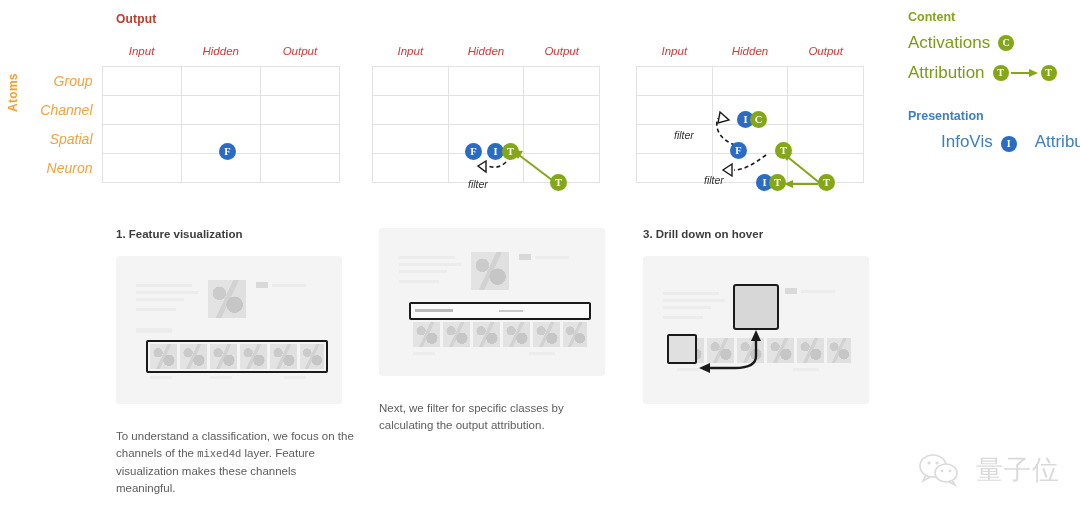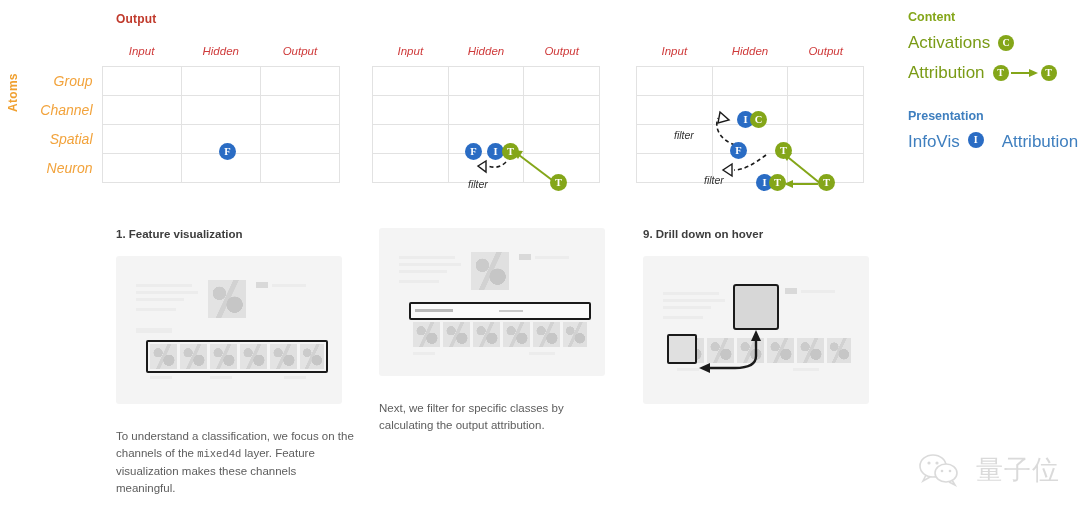--- a/index.html
+++ b/index.html
@@ -144,21 +144,21 @@
     font-weight: bold;
     line-height: 16px;
     text-align: center;
     font-family: "Liberation Serif", serif;
     display: inline-block;
     margin-left: 8px;
     flex: none;
   }
   .lbadge.b { background: #2a6cc4; }
   .lbadge.g { background: #84a619; }
-  #legend-presentation-row { display: flex; align-items: flex-start; }
+  #legend-presentation-row { display: flex; align-items: flex-end; margin-left: 33px; }
 
   
   #panels {
     position: absolute;
     left: 0;
     top: 228px;
     width: 1080px;
     height: 293px;
   }
   .panel {
@@ -464,21 +464,21 @@
       <div class="hl-box" style="left:30px;  top:74px; width:182px; height:18px; background:#fafafa;"></div>
       <div class="ph" style="left:36px;  top:81px; width:38px; height:3px; background:#b9b9b9;"></div>
       <div class="ph" style="left:120px; top:82px; width:24px; height:2px; background:#c9c9c9;"></div>
     </div>
     <div class="panel-caption">
       <span>Next, we filter for specific classes by calculating the output attribution.</span><code></code><span></span>
     </div>
   </div>
 
   <div class="panel" id="panel-3">
-    <div class="panel-title">9. Drill down on hover</div>
+    <div class="panel-title">3. Drill down on hover</div>
     <div class="panel-figure">
       <div class="ph light" style="left:20px;  top:36px; width:56px; height:3px;"></div>
       <div class="ph light" style="left:20px;  top:43px; width:62px; height:3px;"></div>
       <div class="ph light" style="left:20px;  top:50px; width:48px; height:3px;"></div>
       <div class="ph light" style="left:20px;  top:60px; width:40px; height:3px;"></div>
       <div class="ph light" style="left:142px; top:32px; width:12px; height:6px; background:#d9d9d9;"></div>
       <div class="ph light" style="left:158px; top:34px; width:34px; height:3px;"></div>
       <div class="thumb" style="left:34px;  top:82px; width:27px; height:25px;"></div>
       <div class="thumb" style="left:64px;  top:82px; width:27px; height:25px;"></div>
       <div class="thumb" style="left:94px;  top:82px; width:27px; height:25px;"></div>

